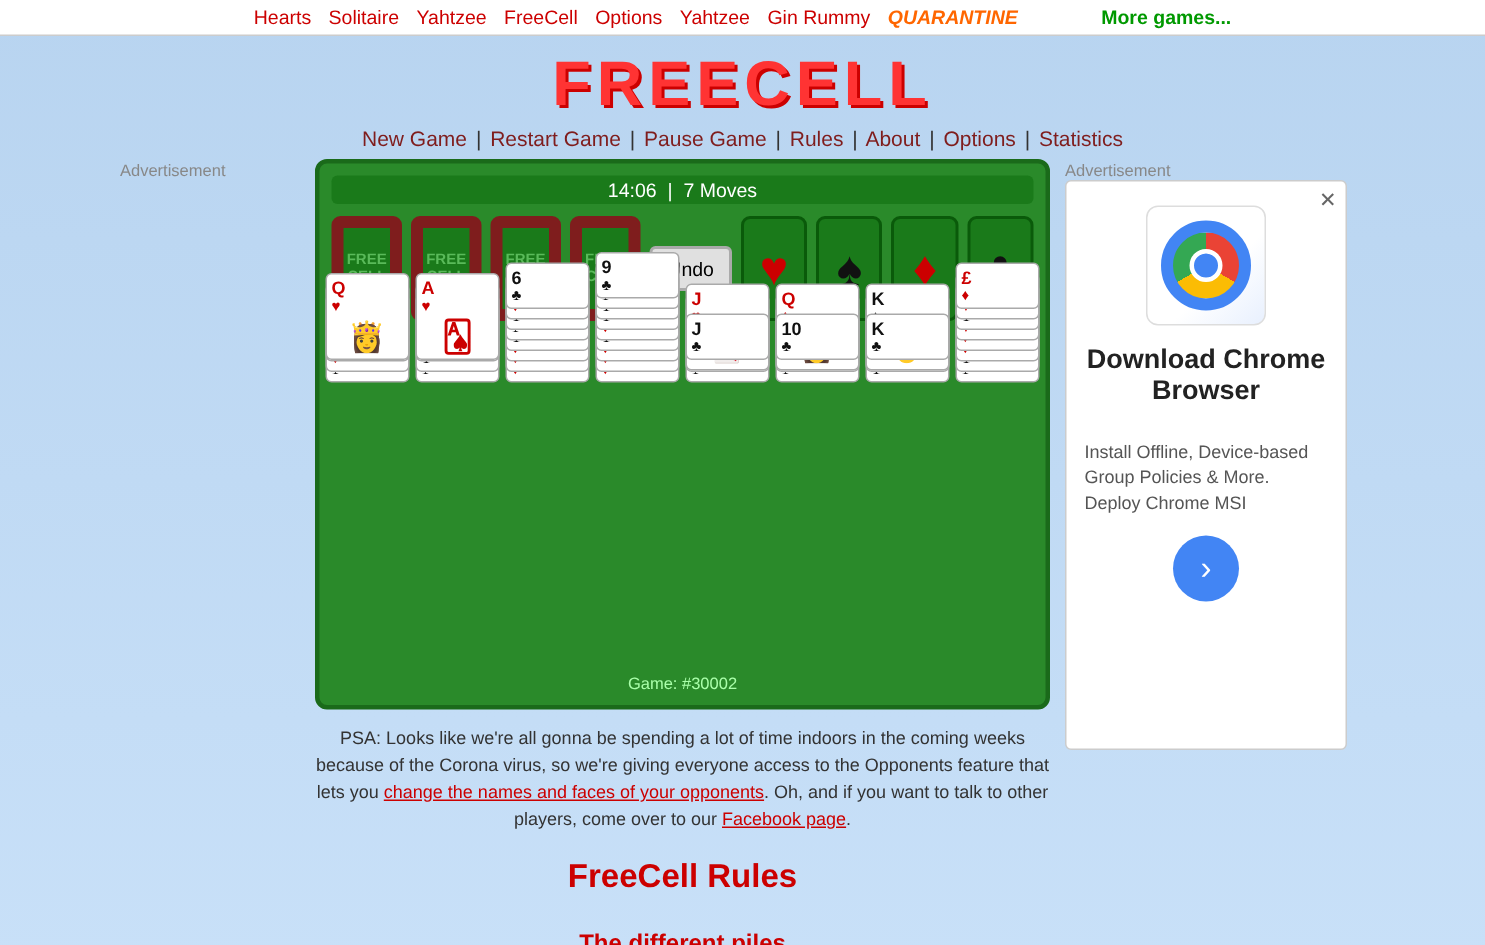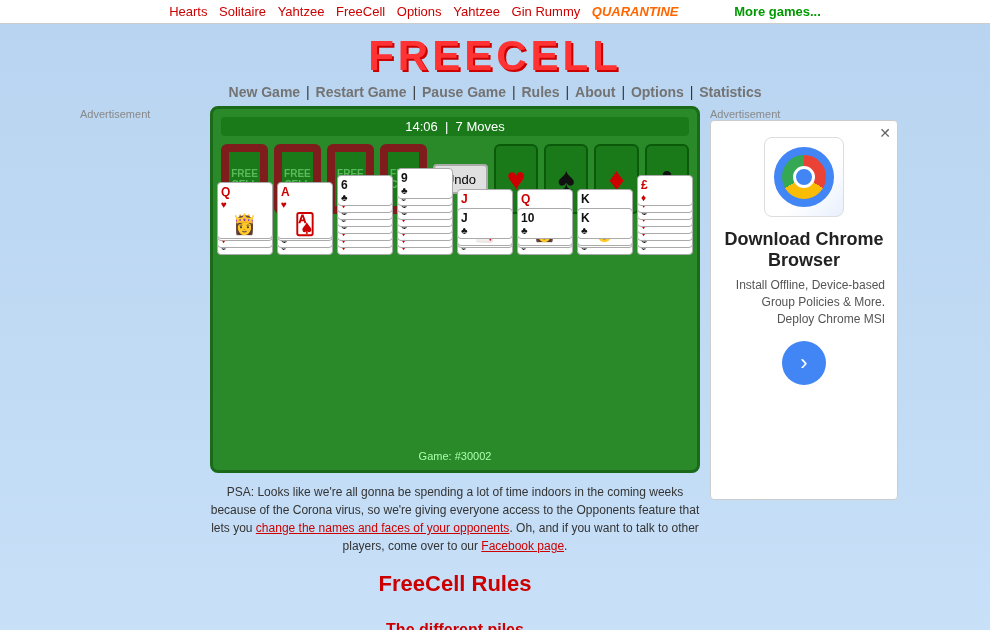--- a/index.html
+++ b/index.html
@@ -35,23 +35,23 @@
       color: #ff3333;
       letter-spacing: 4px;
       text-shadow: 2px 2px 0 #cc0000;
     }
     #menu-bar {
       text-align: center;
       font-size: 14px;
       margin-bottom: 6px;
     }
     #menu-bar a {
-      color: #737373;
+      color: #7f1d1d;
       text-decoration: none;
-      font-weight: bold;
+      font-weight: normal;
     }
     #menu-bar span { color: #333; }
     .main-layout {
       display: flex;
       justify-content: center;
       align-items: flex-start;
       gap: 10px;
       padding: 0 10px;
     }
     .ad-left, .ad-right {
@@ -103,26 +103,26 @@
       width: 22px; height: 22px;
       border-radius: 50%;
       background: #4285f4;
       border: 3px solid white;
     }
     .ad-title {
       font-size: 18px;
       font-weight: bold;
       color: #222;
       text-align: center;
-      margin-bottom: 6px;
+      margin-bottom: 22px;
     }
     .ad-text {
       font-size: 12px;
       color: #555;
-      text-align: right;
+      text-align: left;
       margin-bottom: 14px;
       line-height: 1.4;
     }
     .ad-button {
       background: #4285f4;
       color: white;
       border: none;
       border-radius: 50%;
       width: 44px; height: 44px;
       font-size: 22px;

